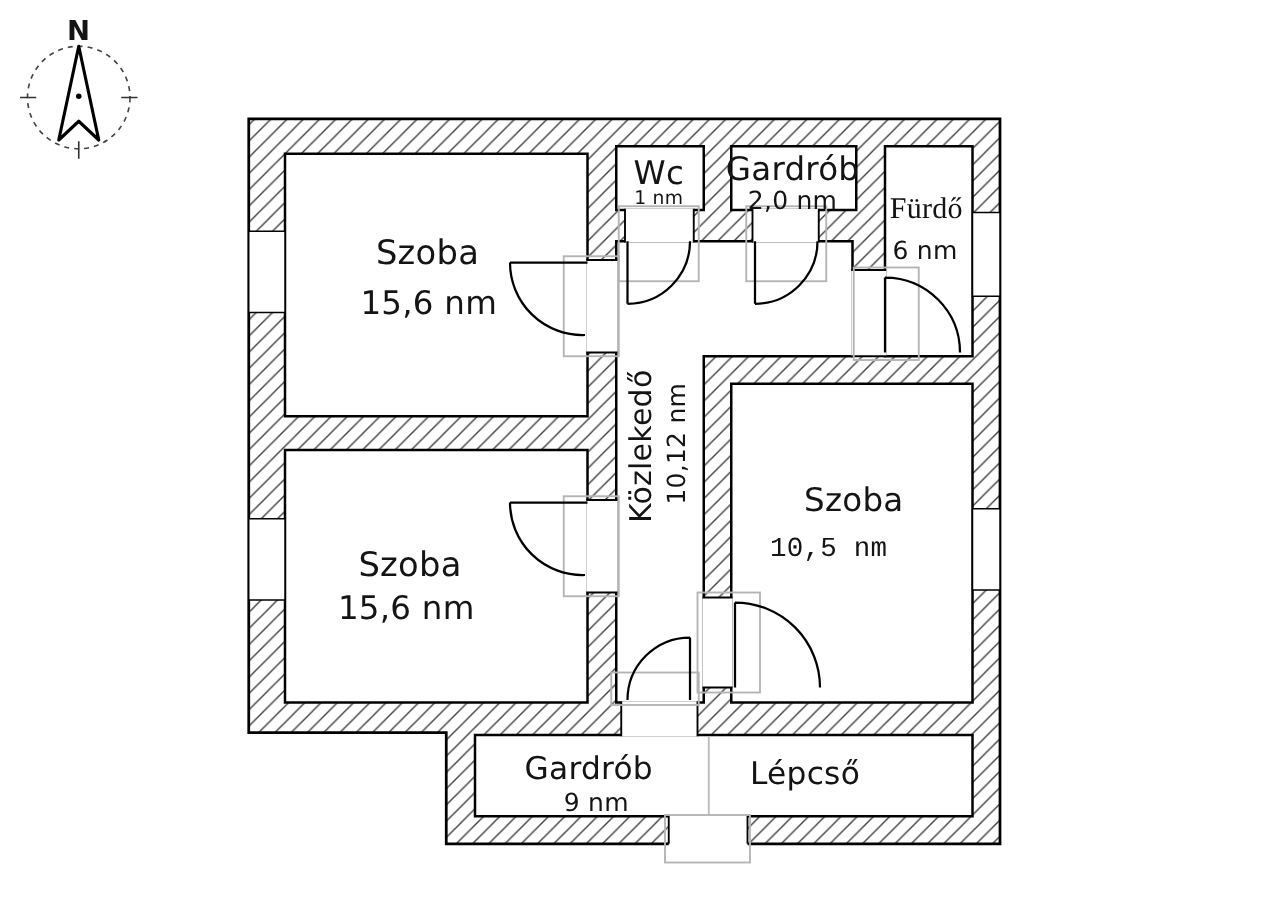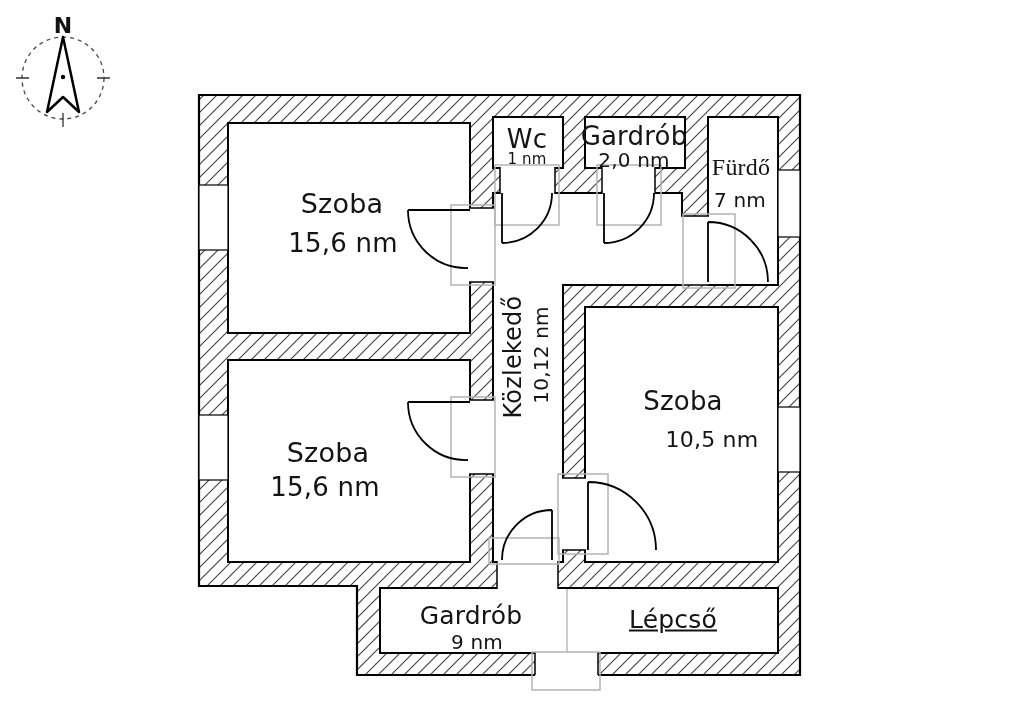--- a/index.html
+++ b/index.html
@@ -120,26 +120,26 @@
   <div class="lbl f27" style="left:328px;top:452px;">Szoba</div>
   <div class="lbl f23" style="left:325px;top:487px;">15,6 nm</div>
 
   <div class="lbl f23" style="left:527px;top:139px;">Wc</div>
   <div class="lbl f15" style="left:527px;top:159px;">1 nm</div>
 
   <div class="lbl f23" style="left:634px;top:136px;">Gardrób</div>
   <div class="lbl f20" style="left:634px;top:160px;">2,0 nm</div>
 
   <div class="lbl f24" style="left:741px;top:167px;font-family:Liberation Serif, serif;">Fürdő</div>
-  <div class="lbl f20" style="left:740px;top:200px;">7 nm</div>
+  <div class="lbl f20" style="left:740px;top:200px;">6 nm</div>
 
   <div class="lbl rot f24" style="left:513px;top:357px;">Közlekedő</div>
   <div class="lbl rot f20" style="left:541px;top:355px;">10,12 nm</div>
 
   <div class="lbl f26" style="left:683px;top:401px;">Szoba</div>
-  <div class="lbl f22" style="left:712px;top:440px;">10,5 nm</div>
+  <div class="lbl f22" style="left:663px;top:440px;font-family:Liberation Mono, monospace;">10,5 nm</div>
 
   <div class="lbl f25" style="left:471px;top:615px;">Gardrób</div>
   <div class="lbl f20" style="left:477px;top:642px;">9 nm</div>
 
-  <div class="lbl f25" style="left:673px;top:619px;text-decoration:underline;">Lépcső</div>
+  <div class="lbl f25" style="left:644px;top:619px;">Lépcső</div>
 
 </div>
 
 </body></html>

